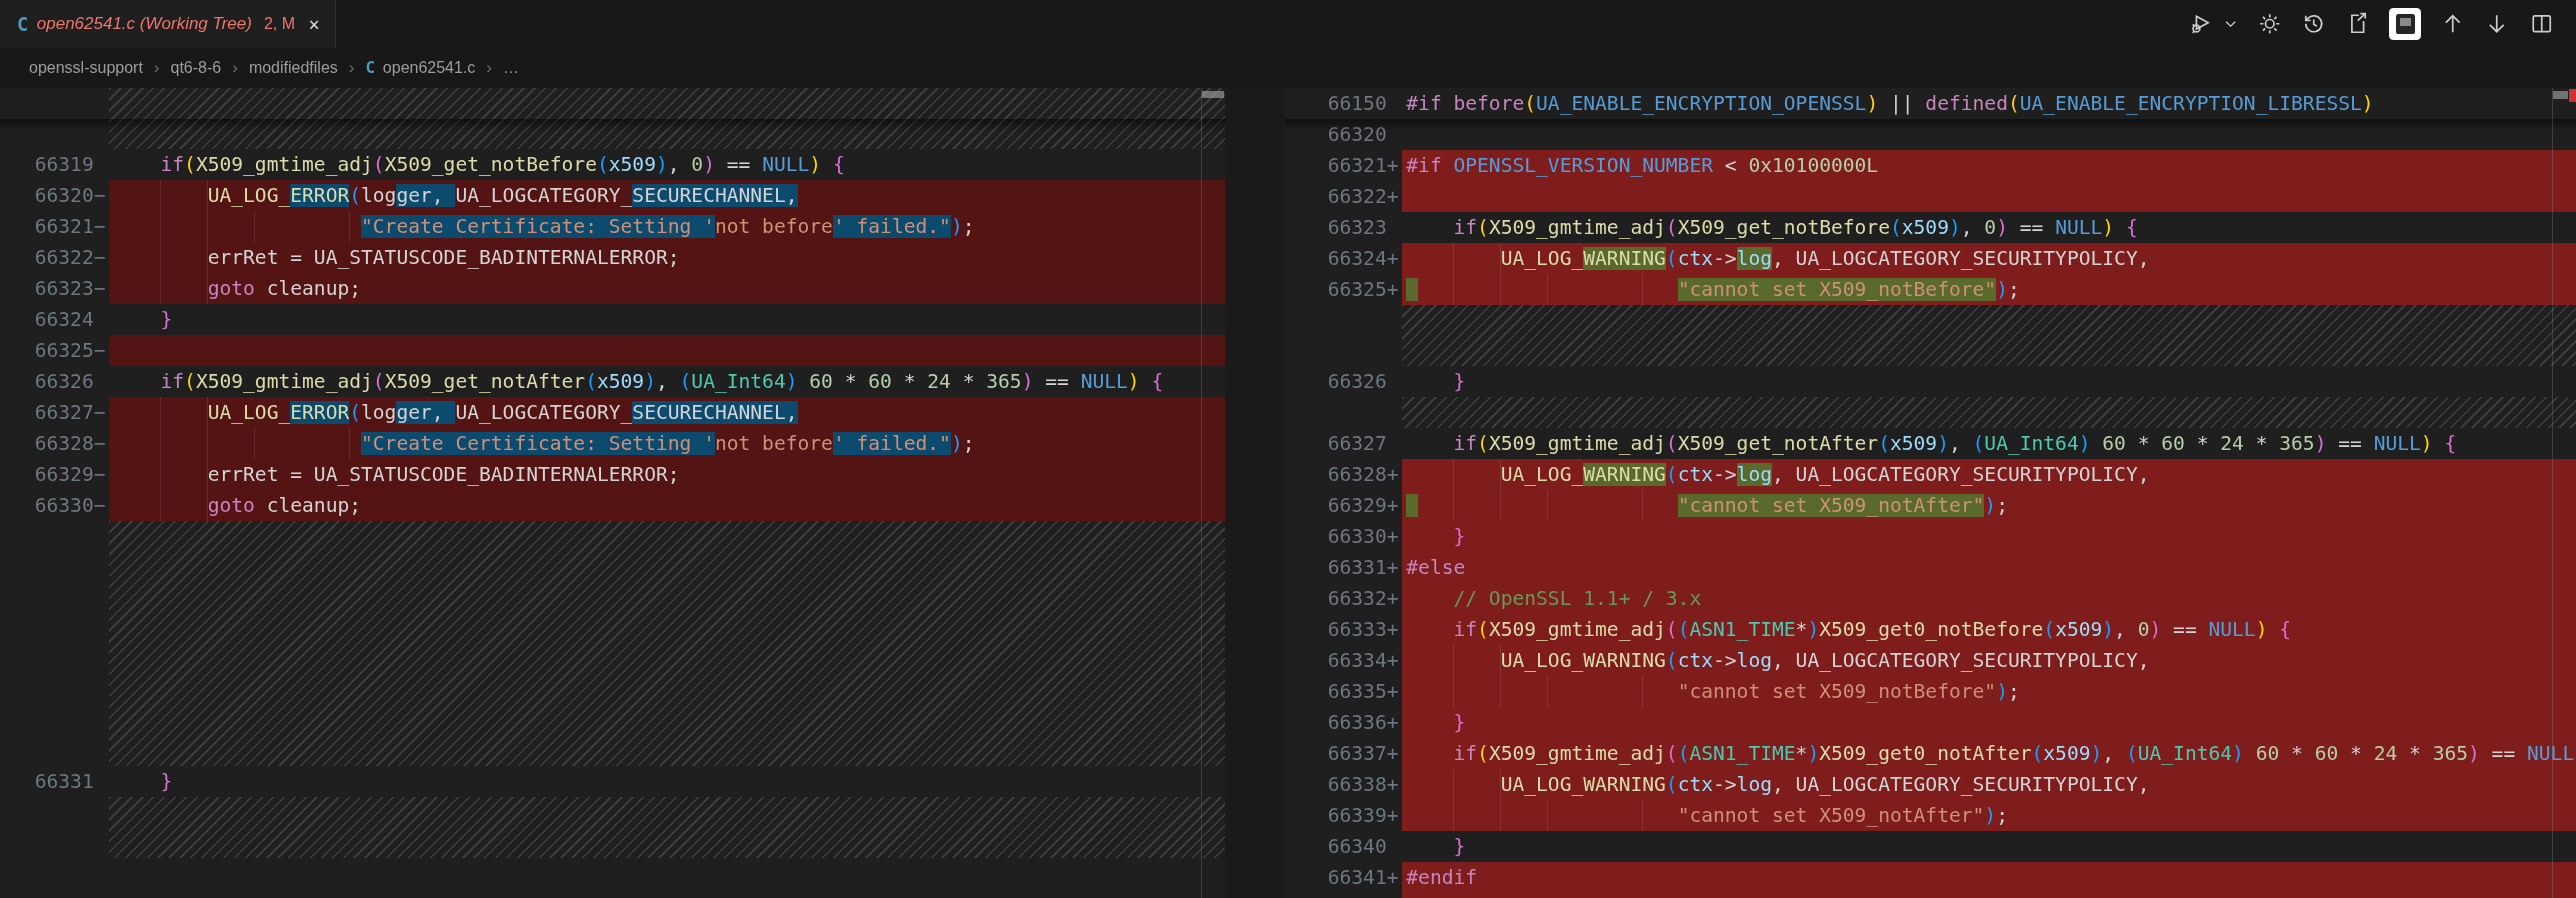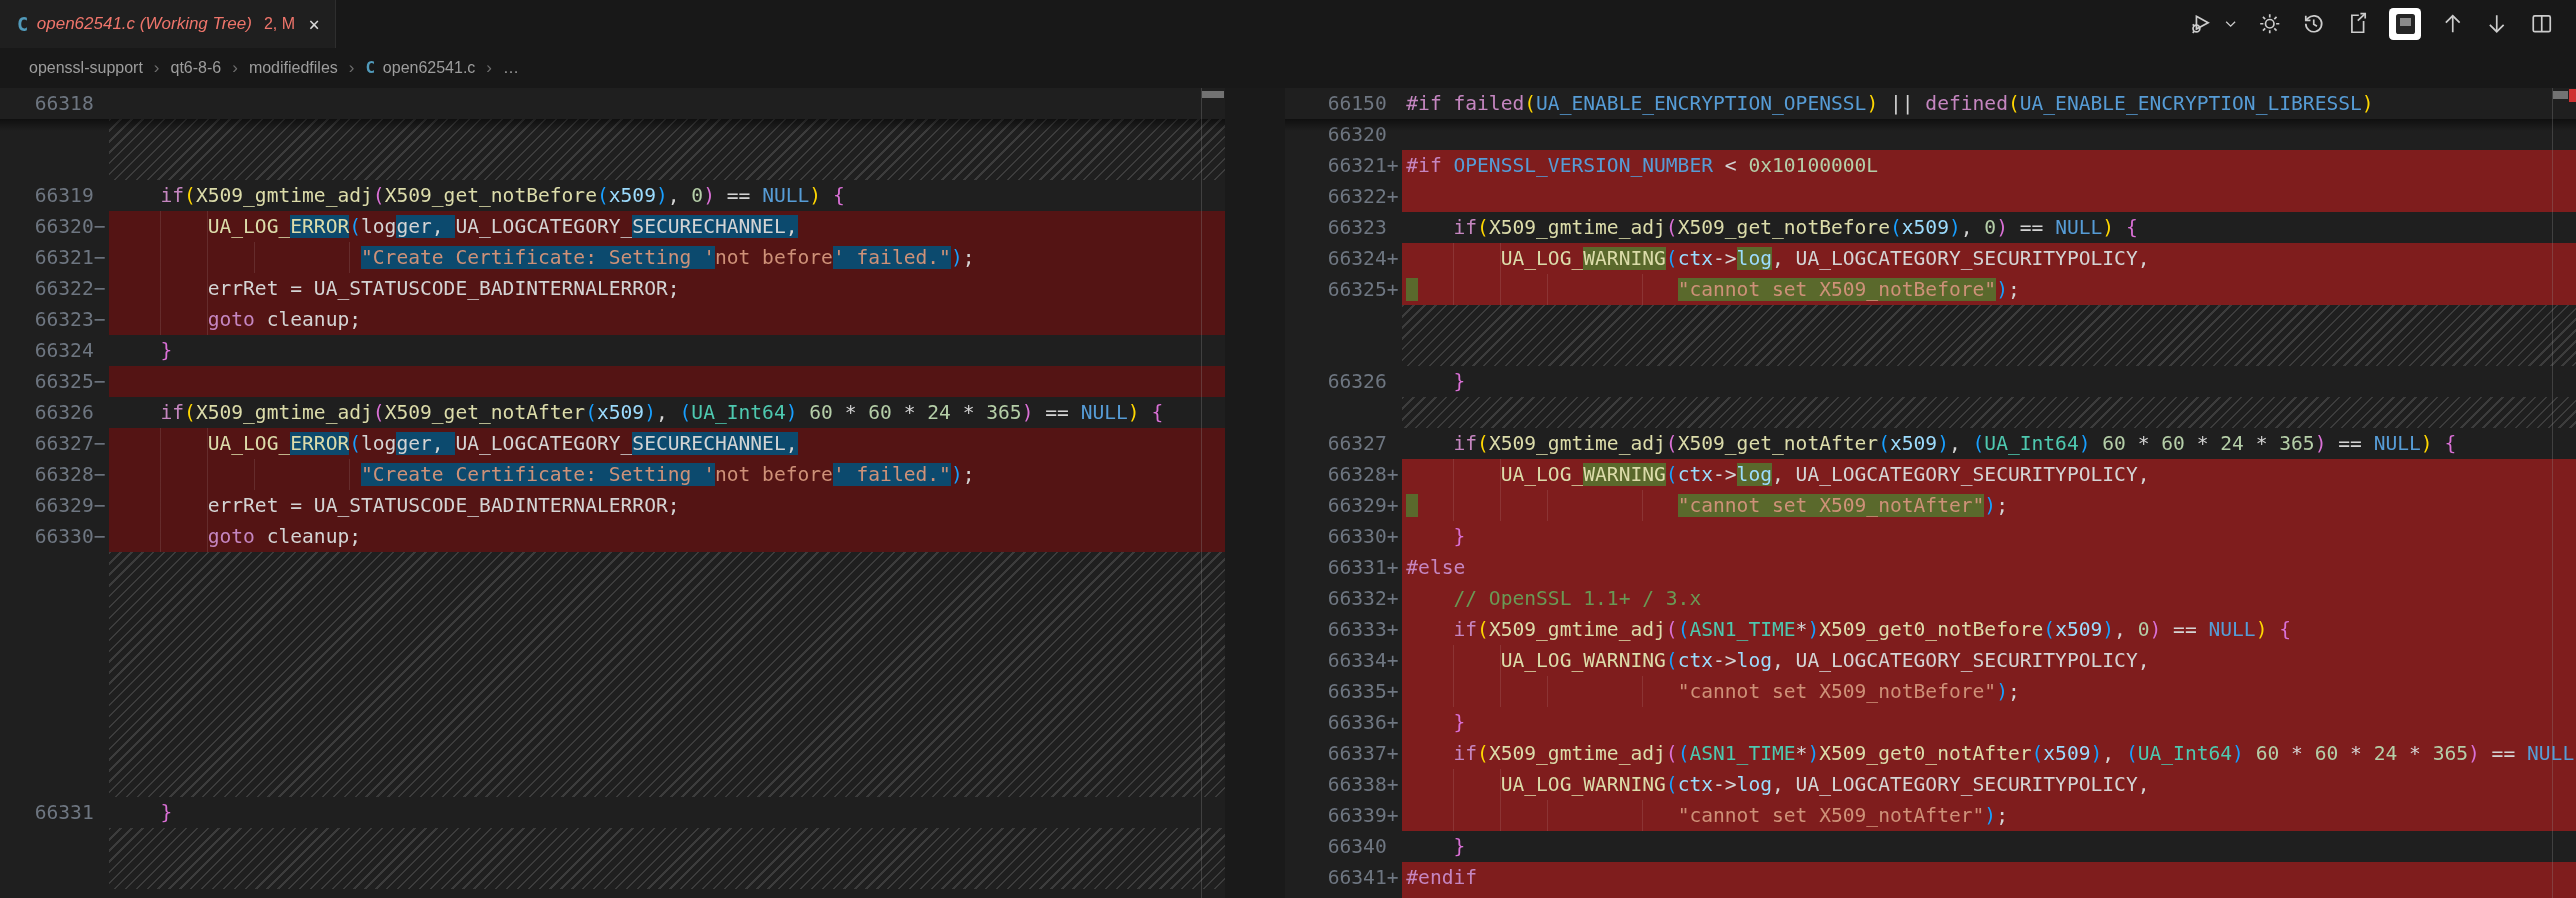--- a/index.html
+++ b/index.html
@@ -141,27 +141,20 @@
   <span class="crumb">
     <span class="cicon">C</span>
     <span>open62541.c</span>
   </span>
   <span class="sep">›</span>
   <span class="crumb">…</span>
 </div>
 
 <div class="editor" id="ed-left">
   <div id="left-rows">
-      <div class="row">
-        <div class="gutter">
-          <span class="num">66318</span>
-          <span class="sign"></span>
-        </div>
-        <div class="content"></div>
-      </div>
       <div class="row" style="height: 61px;">
         <div class="gutter"></div>
         <div class="content hatchband"></div>
       </div>
       <div class="row">
         <div class="gutter">
           <span class="num">66319</span>
           <span class="sign"></span>
         </div>
         <div class="content"><span class="tok-pl">    </span><span class="tok-kw">if</span><span class="tok-b1">(</span><span class="tok-fn">X509_gmtime_adj</span><span class="tok-b2">(</span><span class="tok-fn">X509_get_notBefore</span><span class="tok-b3">(</span><span class="tok-vr">x509</span><span class="tok-b3">)</span><span class="tok-pl">, </span><span class="tok-nm">0</span><span class="tok-b2">)</span><span class="tok-pl"> == </span><span class="tok-bl">NULL</span><span class="tok-b1">)</span><span class="tok-b2"> {</span></div>
@@ -266,21 +259,21 @@
 
 <div class="sash"></div>
 
 <div class="editor" id="ed-right">
   <div id="right-rows">
       <div class="row">
         <div class="gutter">
           <span class="num">66150</span>
           <span class="sign"></span>
         </div>
-        <div class="content"><span class="tok-kw">#if failed</span><span class="tok-b1">(</span><span class="tok-bl">UA_ENABLE_ENCRYPTION_OPENSSL</span><span class="tok-b1">)</span><span class="tok-pl"> || </span><span class="tok-kw">defined</span><span class="tok-b1">(</span><span class="tok-bl">UA_ENABLE_ENCRYPTION_LIBRESSL</span><span class="tok-b1">)</span></div>
+        <div class="content"><span class="tok-kw">#if before</span><span class="tok-b1">(</span><span class="tok-bl">UA_ENABLE_ENCRYPTION_OPENSSL</span><span class="tok-b1">)</span><span class="tok-pl"> || </span><span class="tok-kw">defined</span><span class="tok-b1">(</span><span class="tok-bl">UA_ENABLE_ENCRYPTION_LIBRESSL</span><span class="tok-b1">)</span></div>
       </div>
       <div class="row">
         <div class="gutter">
           <span class="num">66320</span>
           <span class="sign"></span>
         </div>
         <div class="content"></div>
       </div>
       <div class="row add">
         <div class="gutter">

